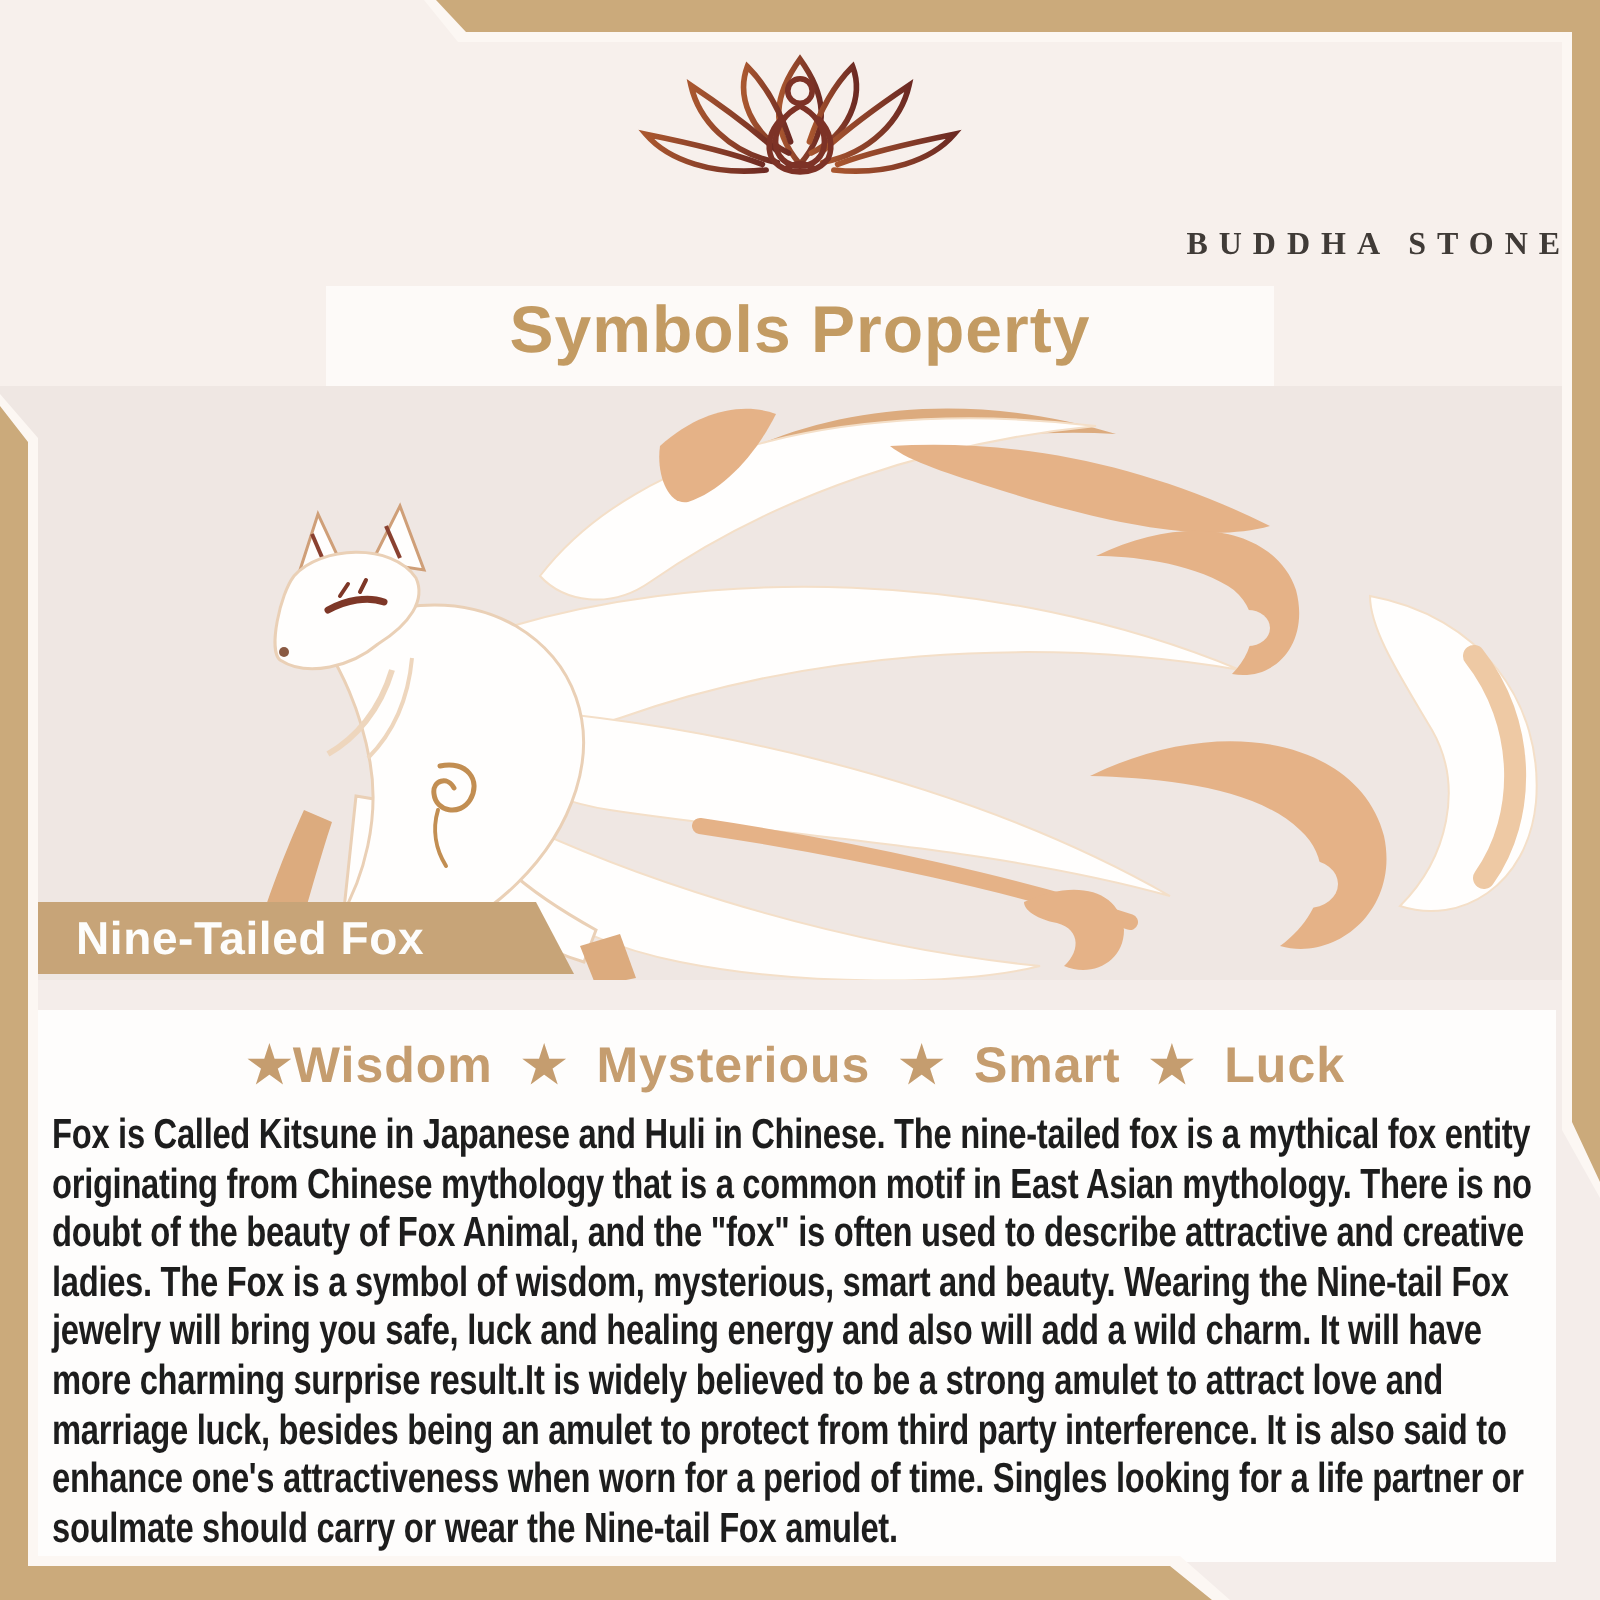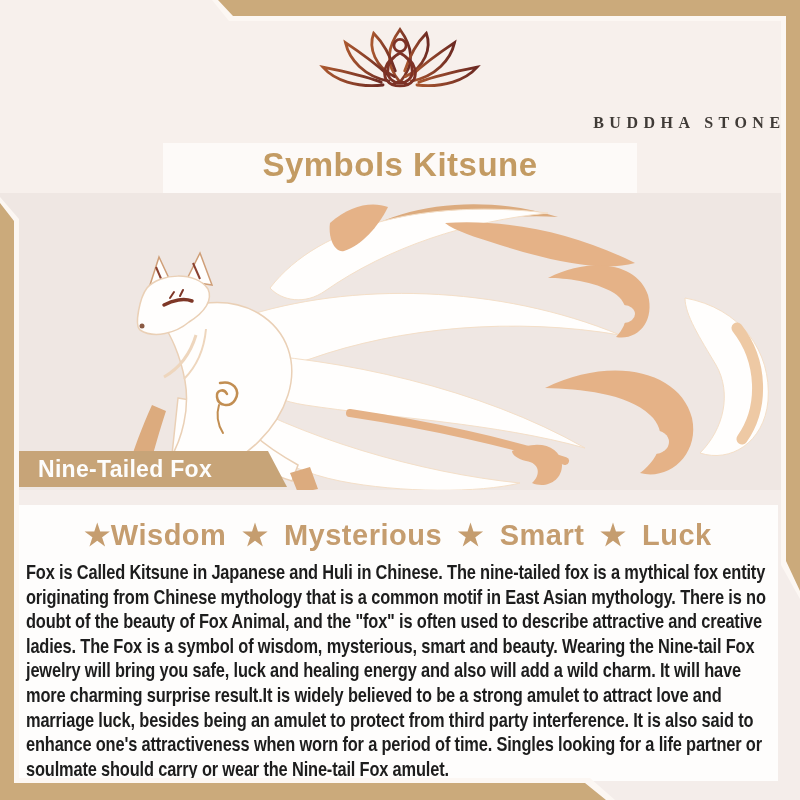--- a/index.html
+++ b/index.html
@@ -27,21 +27,21 @@
   .fox-svg{left:0;top:193px;width:800px;height:297px;z-index:1;}
 
   
   .ribbon{left:18px;top:451px;width:269px;height:40px;background:#c7a478;z-index:3;
           clip-path:polygon(0 0,250px 0,269px 36px,0 36px);}
   .ribbon-label{padding-left:20px;line-height:36px;font-size:23px;font-weight:bold;
           color:#fdfdfc;letter-spacing:0.3px;}
 
   
   .panel{left:18px;top:505px;width:760px;height:276px;background:#fefdfc;z-index:2;overflow:hidden;}
-  .stars{padding-top:13px;text-align:center;font-size:29px;font-weight:bold;
+  .stars{padding-top:13px;text-align:center;font-size:25px;font-weight:bold;
          color:#c59d6f;letter-spacing:0.5px;word-spacing:7px;}
   .body-text{margin:8px 0 0 8px;width:956px;transform:scaleX(0.78);transform-origin:0 0;
          font-weight:bold;font-size:21px;line-height:24.6px;letter-spacing:-0.2px;color:#1d1d1d;}
 
   
   .fr{inset:0;z-index:4;pointer-events:none;}
   .fr-tr-gap{background:#fcf7f3;
      clip-path:polygon(212px 0,800px 0,800px 599px,781px 565px,781px 21px,229px 21px);}
   .fr-tr{background:#cbaa7b;
      clip-path:polygon(218px 0,800px 0,800px 591px,786px 561px,786px 16px,233px 16px);}
@@ -80,21 +80,21 @@
       <path d="M110,33 C102,37 97,44 97,52 C97,60 103,65 110,65 C117,65 123,60 123,52 C123,44 118,37 110,33"></path>
       <path d="M100,40 C94,46 92,54 95,61"></path>
       <path d="M120,40 C126,46 128,54 125,61"></path>
       <path d="M96,62 C102,70 118,70 124,62"></path>
       <path d="M103,66 C107,63 113,63 117,66"></path>
     </g>
   </svg>
   <div class="abs brand">BUDDHA STONES</div>
 
   <div class="abs band"></div>
-  <div class="abs title">Symbols Kitsune</div>
+  <div class="abs title">Symbols Property</div>
 
   <svg class="abs fox-svg" viewBox="0 0 800 297">
     <rect x="0" y="0" width="800" height="297" fill="#efe7e3"></rect>
 
     <path d="M340,52 C395,10 480,0 558,24 C495,20 430,34 385,60 C365,72 348,66 340,52 Z" fill="#dcab7e"></path>
 
     <path d="M270,95 C320,30 430,6 548,20 C468,28 388,54 325,98 C305,112 282,108 270,95 Z" fill="#fffefd" stroke="#f4dfc8" stroke-width="1"></path>
     <path d="M330,30 C350,12 372,8 388,14 C378,34 362,52 344,58 C334,60 328,44 330,30 Z" fill="#e5b287"></path>
 
     <path d="M445,30 C510,26 575,40 635,70 C600,80 545,66 500,52 C475,44 455,38 445,30 Z" fill="#e5b287"></path>

